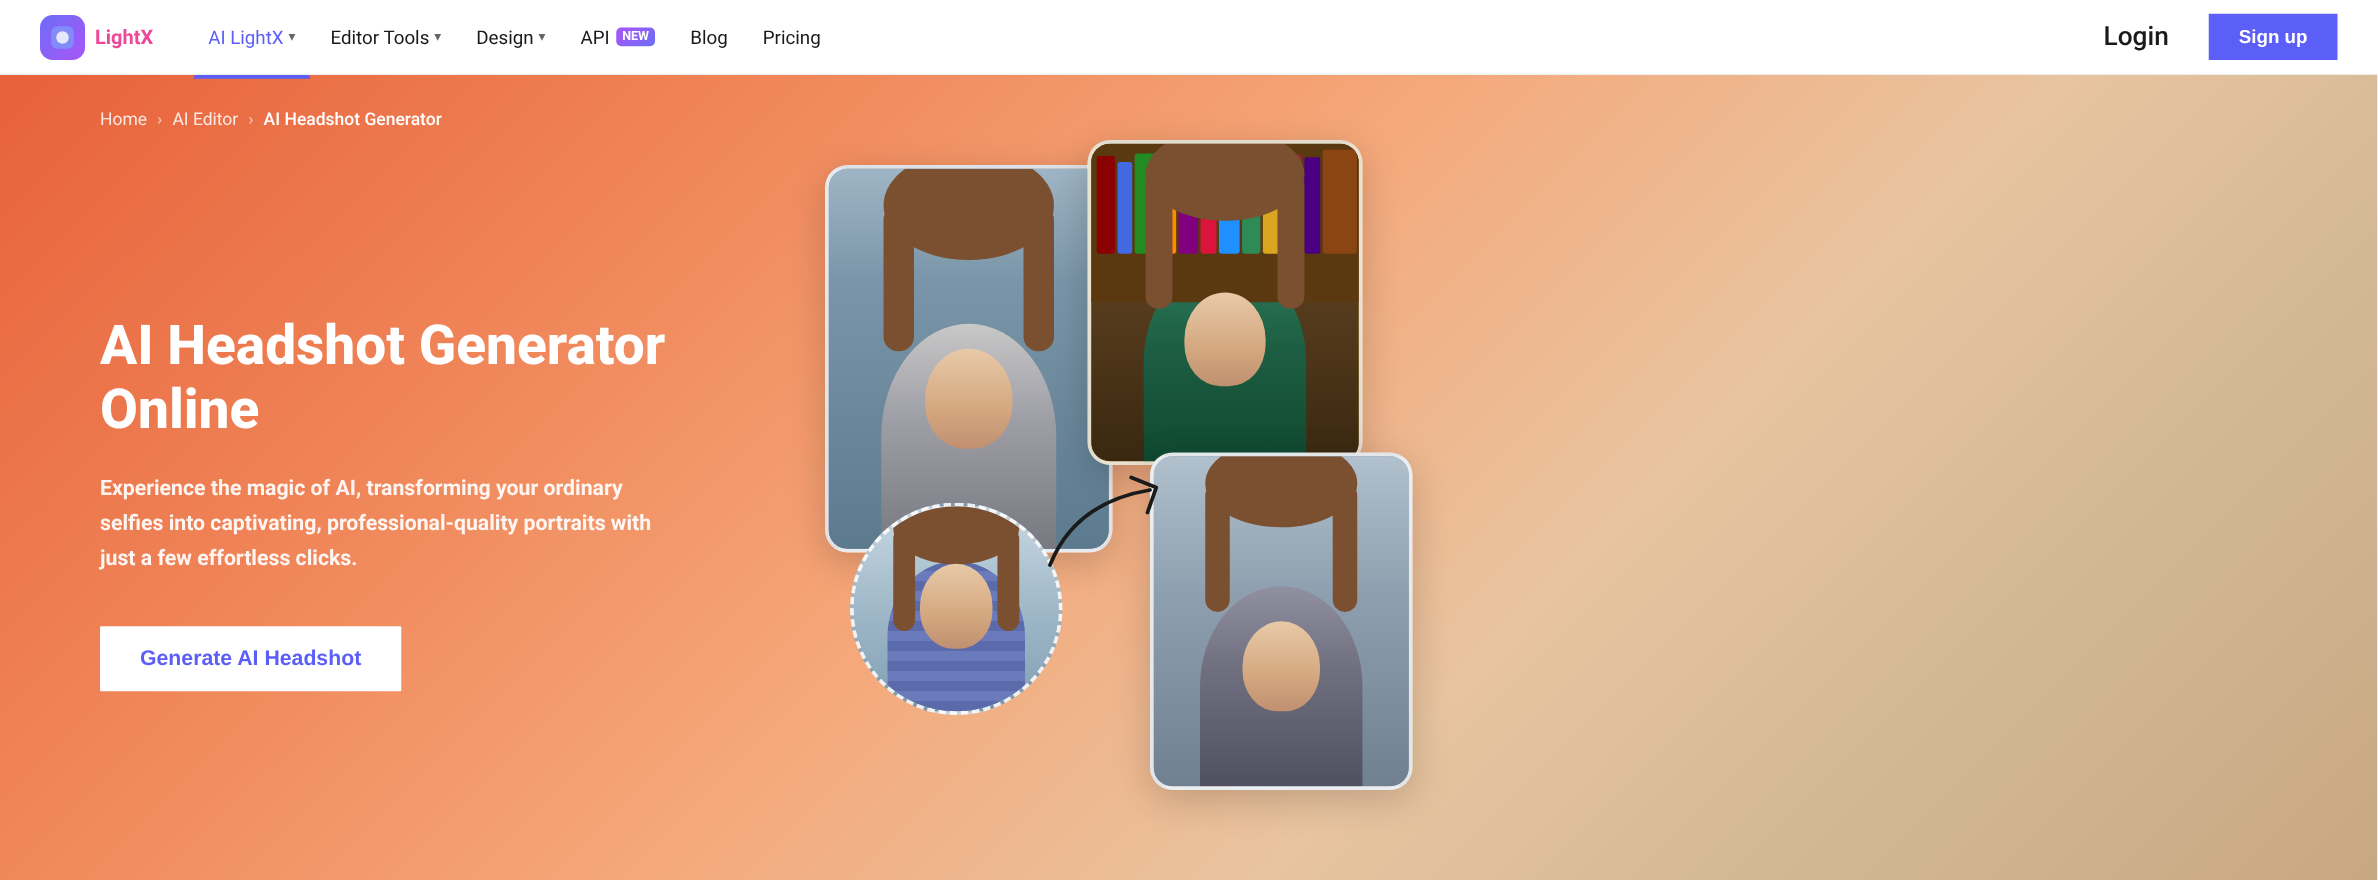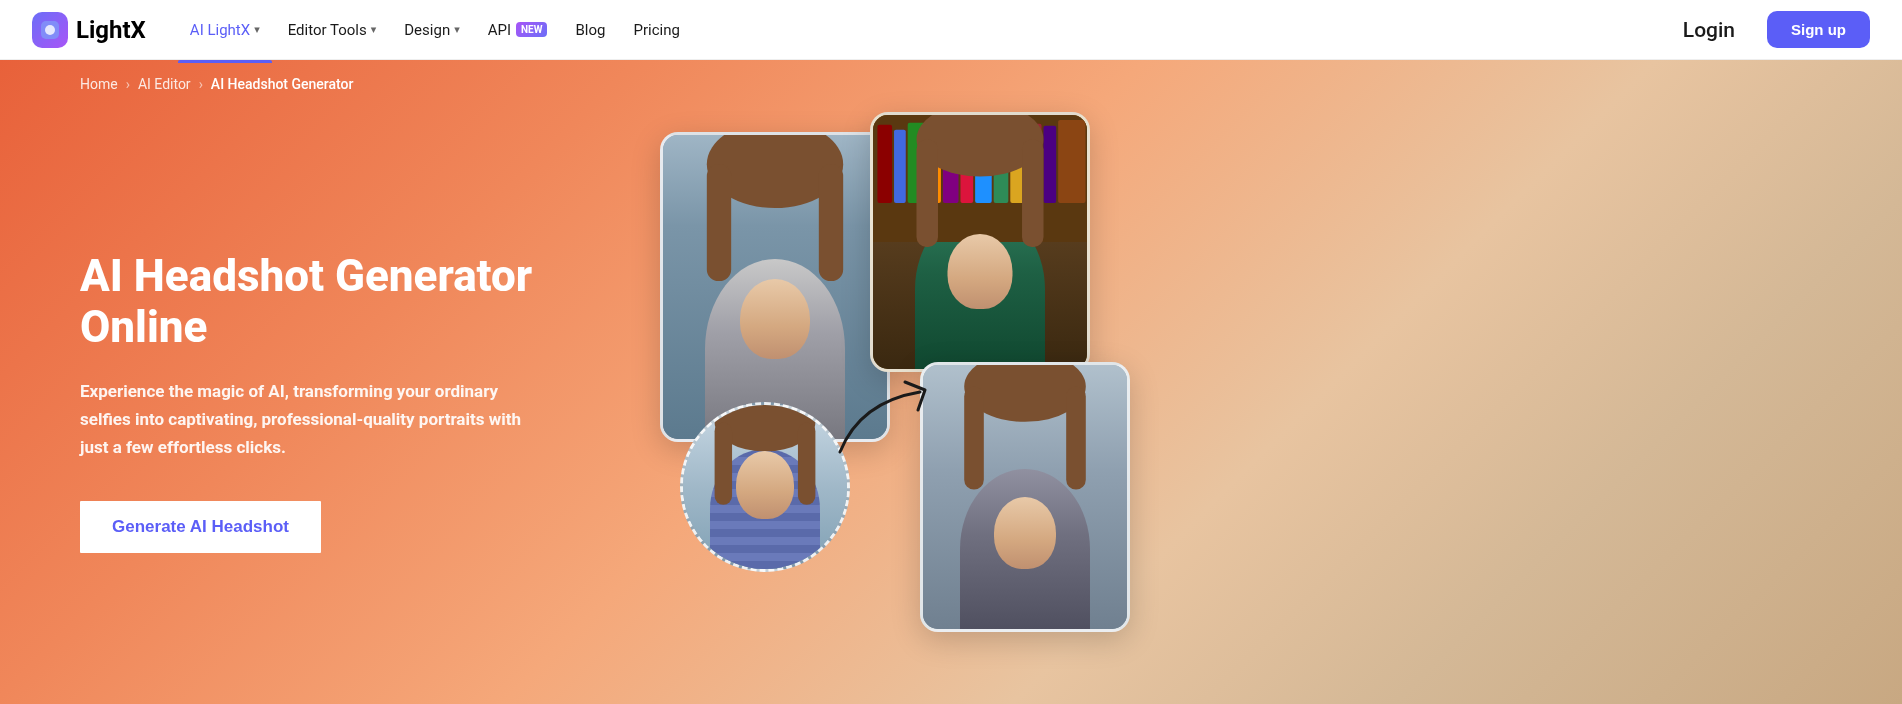--- a/index.html
+++ b/index.html
@@ -28,23 +28,23 @@
       border-radius: 10px;
       background: linear-gradient(135deg, #6c6ef7, #a855f7);
       display: flex;
       align-items: center;
       justify-content: center;
       color: #fff;
       font-size: 18px;
       font-weight: bold;
     }
     .logo-text {
-      font-size: 24px;
+      font-size: 16px;
       font-weight: 700;
-      color: #000000;
+      color: #ec4899;
     }
     .nav-links {
       display: flex;
       align-items: center;
       gap: 4px;
       flex: 1;
     }
     .nav-item {
       display: flex;
       align-items: center;
@@ -99,42 +99,42 @@
       cursor: pointer;
       padding: 8px 16px;
       border-radius: 8px;
       font-weight: 500;
     }
     .signup-btn {
       background: #5b5ef7;
       color: #fff;
       border: none;
       padding: 10px 24px;
-      border-radius: 10px;
+      border-radius: 0;
       font-size: 15px;
       font-weight: 600;
       cursor: pointer;
     }
 
     
     .hero {
       width: 100%;
       min-height: 644px;
       background: linear-gradient(135deg, #e8613a 0%, #f0875a 25%, #f5a87a 45%, #e8c4a0 65%, #d4b896 80%, #c8a882 100%);
       display: flex;
       align-items: center;
       padding: 0 80px;
       position: relative;
       overflow: hidden;
     }
 
     
     .breadcrumb {
       position: absolute;
-      top: 16px;
+      top: 28px;
       left: 80px;
       display: flex;
       align-items: center;
       gap: 8px;
       font-size: 14px;
       color: rgba(255,255,255,0.85);
     }
     .breadcrumb-sep { color: rgba(255,255,255,0.6); }
     .breadcrumb a { color: rgba(255,255,255,0.85); text-decoration: none; }
     .breadcrumb-current { color: #fff; font-weight: 500; }

